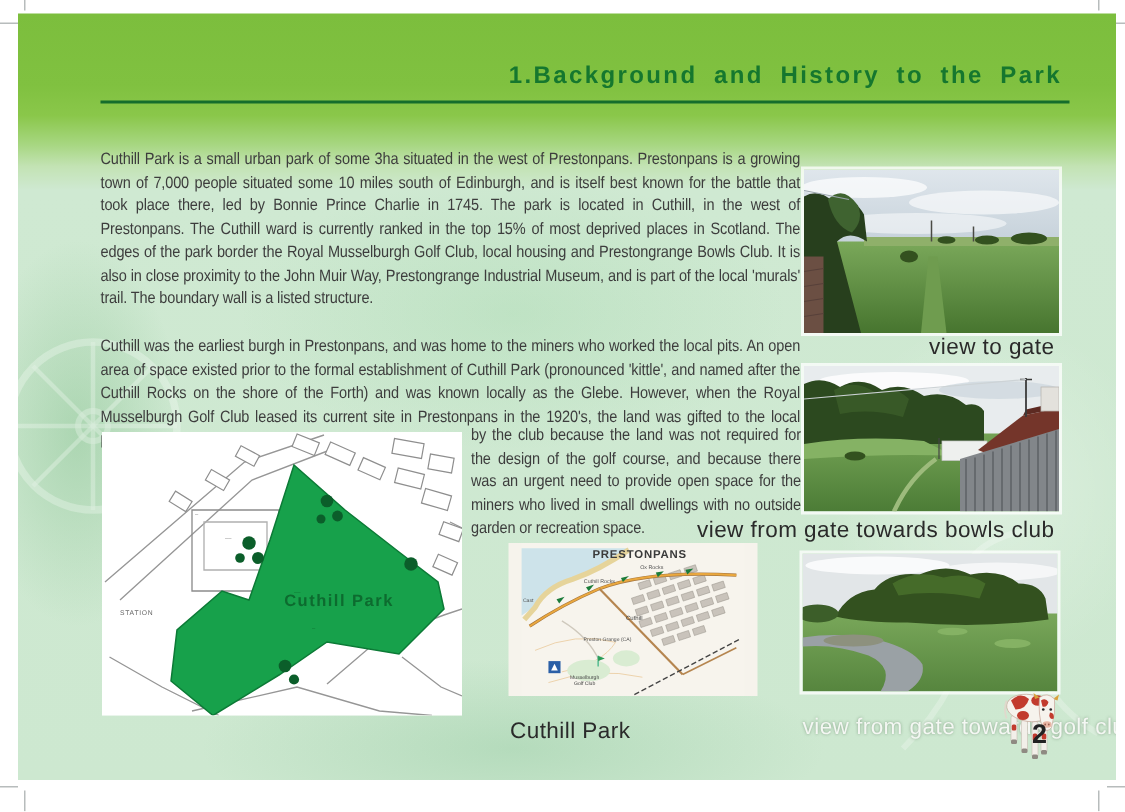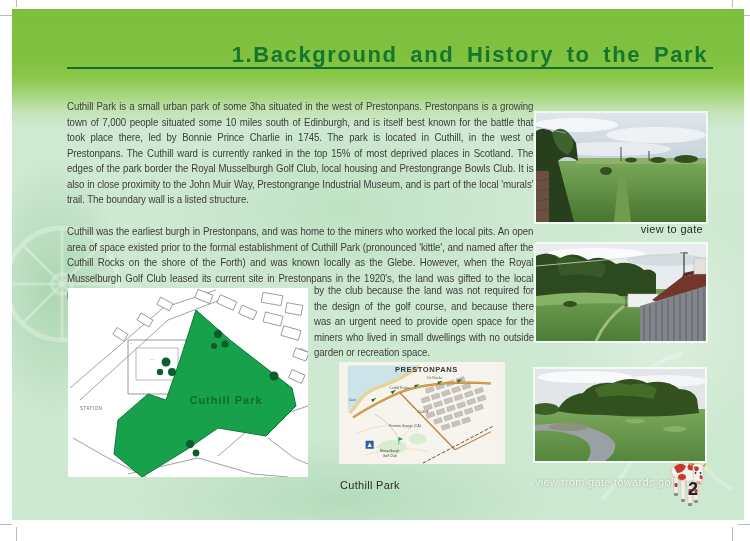--- a/index.html
+++ b/index.html
@@ -10,31 +10,31 @@
   .mark { position:absolute; background:#b7bcbc; }
 
   
   .page { position:absolute; left:12px; top:9px; width:732px; height:511px; overflow:hidden;
     background:linear-gradient(180deg,#7cbe3d 0px,#80c140 48px,#8ac74a 68px,#a8d783 88px,#c3e3b4 102px,#cfe9d2 118px,#cde8d0 100%); }
 
   
   .blob { position:absolute; border-radius:50%; pointer-events:none; }
   .wheel { position:absolute; opacity:.5; }
 
-  .title { position:absolute; top:33px; right:36px; font-size:22px; font-weight:bold;
+  .title { position:absolute; top:33px; right:36px; font-size:16px; font-weight:bold;
     letter-spacing:1.6px; word-spacing:5px; color:#15772e; white-space:nowrap; }
   .title-rule { position:absolute; left:55px; top:58px; width:646px; height:2px; background:#156d2c; }
 
   .bodytext { position:absolute; color:#3d3d3d; font-size:11px; line-height:15.5px;
     text-align:justify; transform:scaleX(0.88); transform-origin:0 0; letter-spacing:-0.1px; }
   .para1 { left:55px; top:90px; width:530px; }
   .para2 { left:55px; top:215px; width:530px; }
   .para2wrap { left:302px; top:274px; width:250px; }
 
-  .caption { position:absolute; color:#2a2a2a; font-size:11px; letter-spacing:0.3px; white-space:nowrap; }
+  .caption { position:absolute; color:#2a2a2a; font-size:15px; letter-spacing:0.3px; white-space:nowrap; }
   .cap-right { text-align:right; }
   .cap-white { color:#f4f7f3; text-shadow:0 0 2px rgba(60,90,60,.5); }
 
   .figure { position:absolute; overflow:hidden; }
   .photo { border:2px solid rgba(255,255,255,.75); }
   .figure svg { display:block; width:100%; height:100%; }
 
   .pagenum { position:absolute; left:676px; top:470px; font-size:18px; font-weight:bold; color:#222; }
 
   .cow { position:absolute; left:654px; top:444px; width:46px; height:56px; }
@@ -306,20 +306,21 @@
             <line x1="162" y1="45" x2="162" y2="97"></line>
             <line x1="168" y1="43" x2="168" y2="97"></line>
         </g>
         <line x1="148" y1="8" x2="148" y2="34" stroke="#3a3a3a" stroke-width="1.2"></line>
         <line x1="144" y1="9" x2="152" y2="9" stroke="#3a3a3a" stroke-width="1"></line>
         <line x1="0" y1="22" x2="148" y2="9" stroke="#cdd3d6" stroke-width="0.8"></line>
         <ellipse cx="34" cy="60" rx="7" ry="3" fill="#33511f"></ellipse>
         <line x1="90" y1="48" x2="90" y2="62" stroke="#444" stroke-width="0.8"></line>
       </svg>
     </div>
+    <div class="caption cap-right" style="right:41px;top:336px;">view from gate towards bowls club</div>
 
     <div class="figure photo" style="left:521px;top:358px;width:174px;height:96px;">
       <svg viewBox="0 0 170 92" preserveAspectRatio="none">
         <defs>
           <linearGradient id="grass3" x1="0" y1="0" x2="0" y2="1">
             <stop offset="0" stop-color="#79a75a"></stop>
               <stop offset="1" stop-color="#56853e"></stop>
           </linearGradient>
         </defs>
         <rect x="0" y="0" width="170" height="45" fill="#e2e6e8"></rect>

